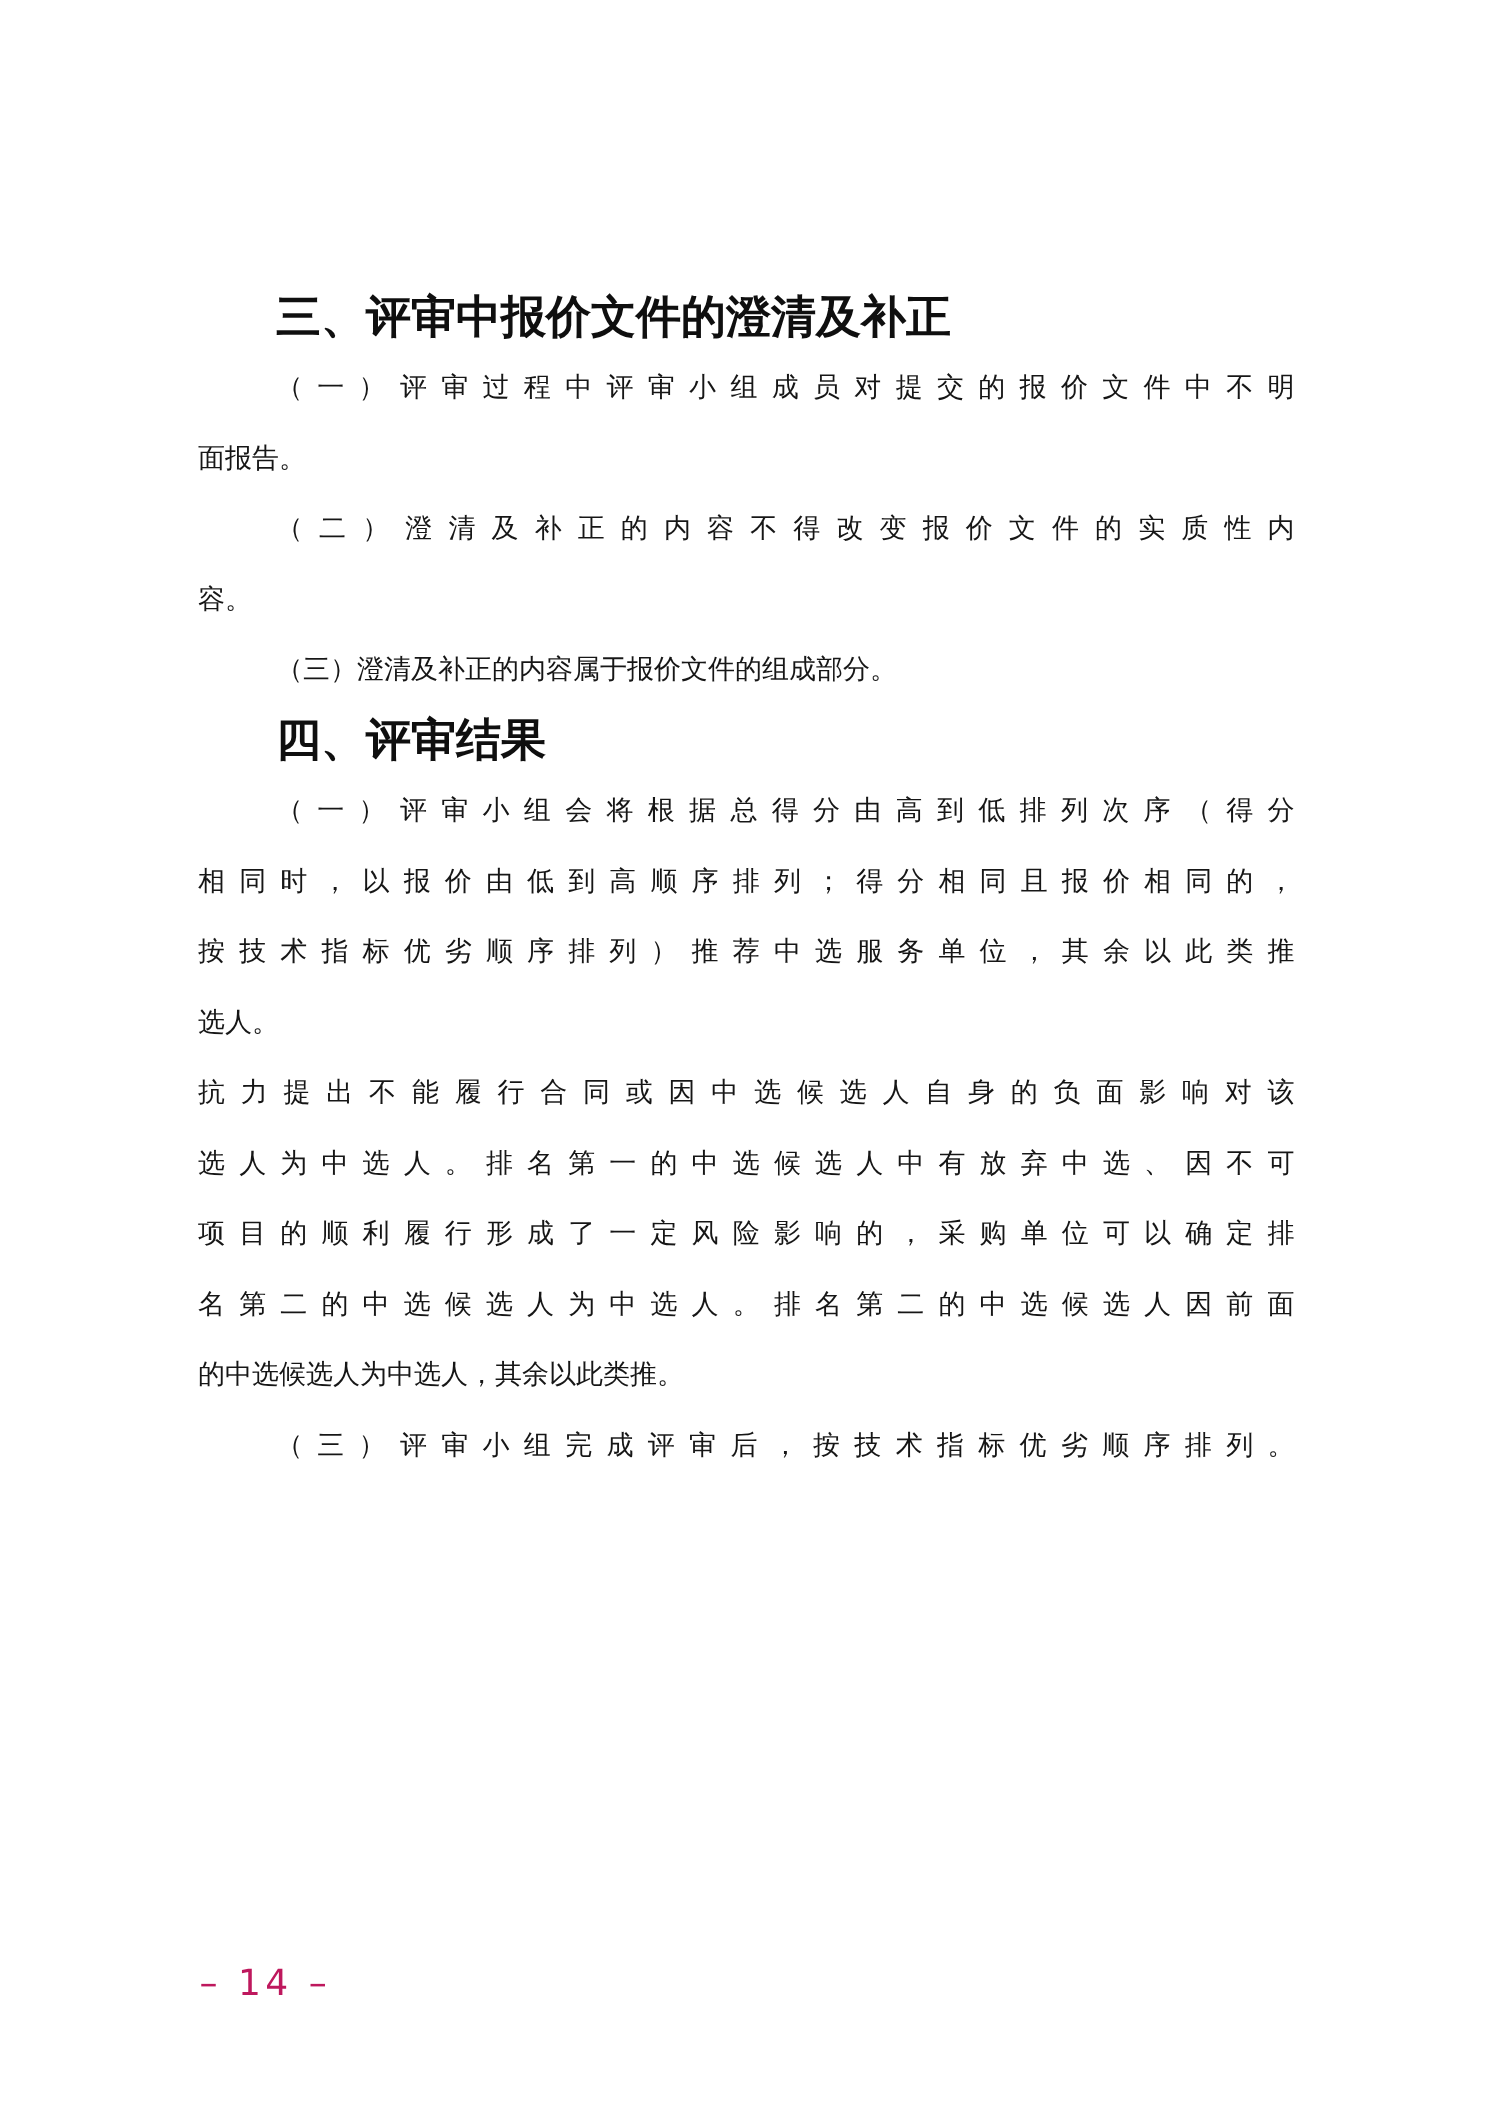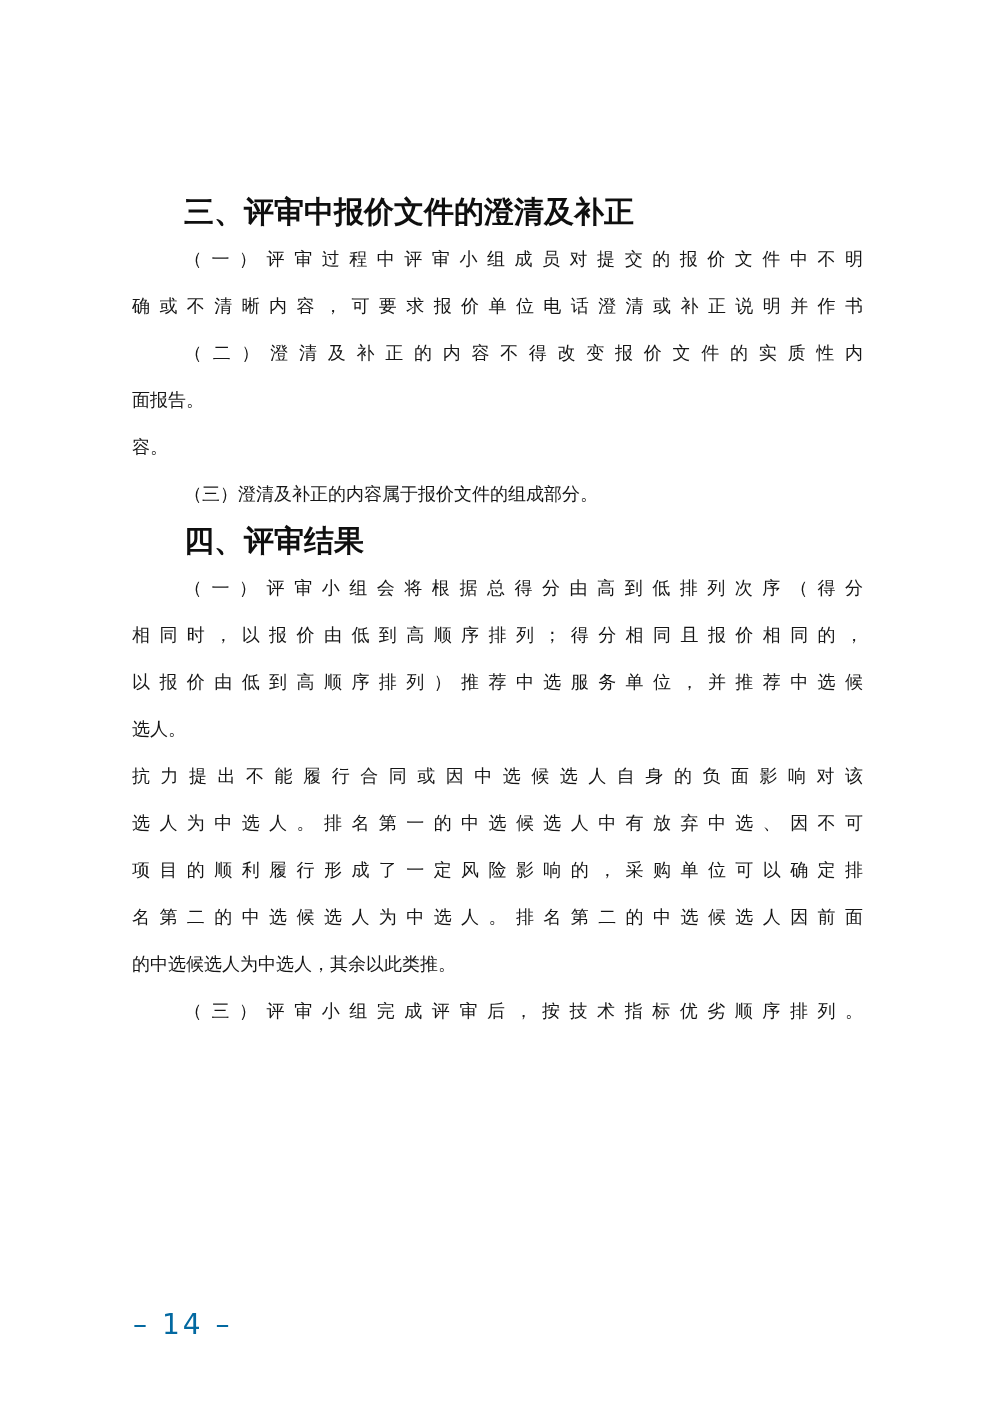--- a/index.html
+++ b/index.html
@@ -45,41 +45,40 @@
     color: #0f0f0f;
     text-indent: 52px;
     text-align: left;
     text-align-last: left;
   }
   .page-number {
     position: absolute;
     left: 133px;
     top: 1308px;
     font-family: "DejaVu Sans", "Liberation Sans", sans-serif;
-    font-size: 28px;
+    font-size: 24px;
     letter-spacing: 3px;
-    color: #0369a1;
+    color: #be185d;
   }
 </style>
 </head>
 <body>
 
 <div class="page">
   <main class="text-block">
       <div class="line heading">三、评审中报价文件的澄清及补正</div>
       <div class="line first justify">（一）评审过程中评审小组成员对提交的报价文件中不明</div>
-      <div class="line justify">确或不清晰内容，可要求报价单位电话澄清或补正说明并作书</div>
+      <div class="line">面报告。</div>
       <div class="line first justify">（二）澄清及补正的内容不得改变报价文件的实质性内</div>
-      <div class="line">面报告。</div>
       <div class="line">容。</div>
       <div class="line first">（三）澄清及补正的内容属于报价文件的组成部分。</div>
       <div class="line heading">四、评审结果</div>
       <div class="line first justify">（一）评审小组会将根据总得分由高到低排列次序（得分</div>
       <div class="line justify">相同时，以报价由低到高顺序排列；得分相同且报价相同的，</div>
-      <div class="line justify">以报价由低到高顺序排列）推荐中选服务单位，并推荐中选候</div>
+      <div class="line justify">按技术指标优劣顺序排列）推荐中选服务单位，其余以此类推</div>
       <div class="line">选人。</div>
       <div class="line justify">抗力提出不能履行合同或因中选候选人自身的负面影响对该</div>
       <div class="line justify">选人为中选人。排名第一的中选候选人中有放弃中选、因不可</div>
       <div class="line justify">项目的顺利履行形成了一定风险影响的，采购单位可以确定排</div>
       <div class="line justify">名第二的中选候选人为中选人。排名第二的中选候选人因前面</div>
       <div class="line">的中选候选人为中选人，其余以此类推。</div>
       <div class="line first justify">（三）评审小组完成评审后，按技术指标优劣顺序排列。</div>
     </main>
   <footer class="page-number">– 14 –</footer>
 </div>

